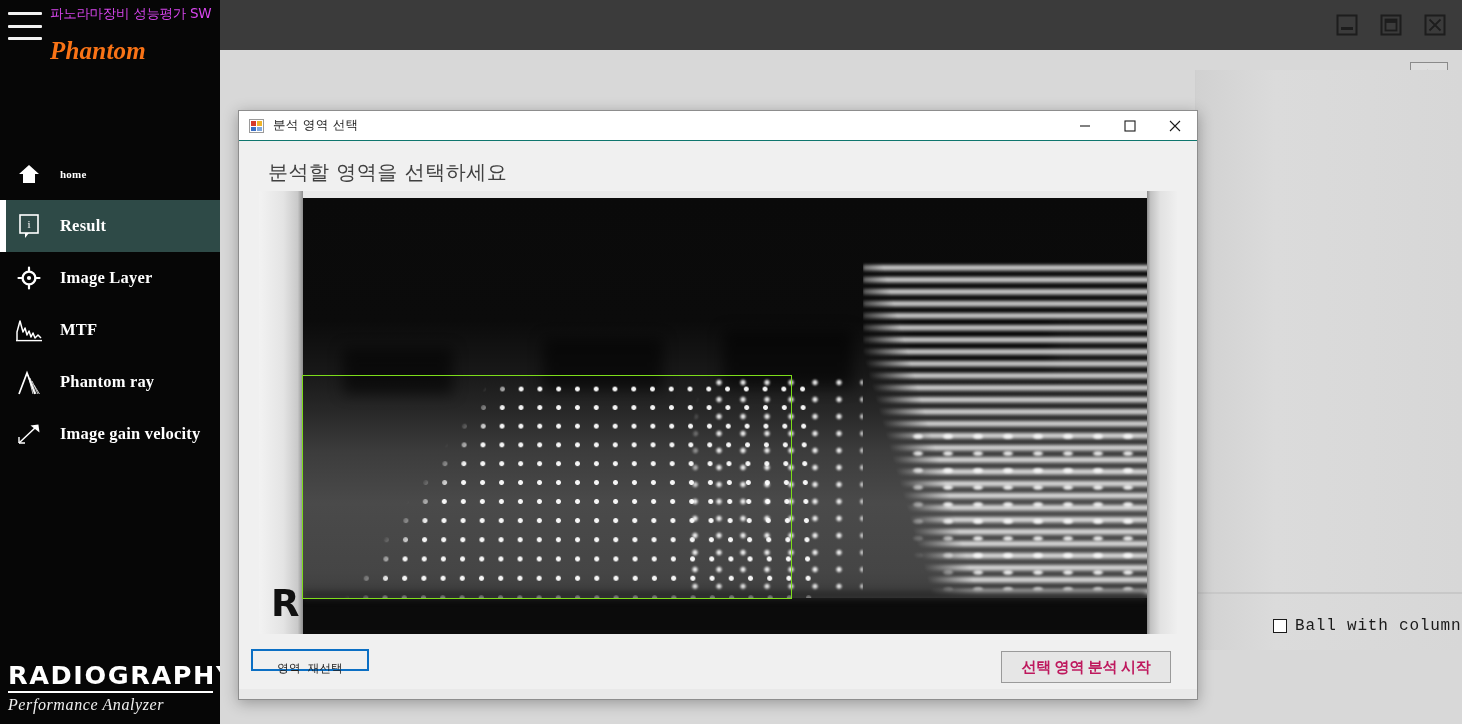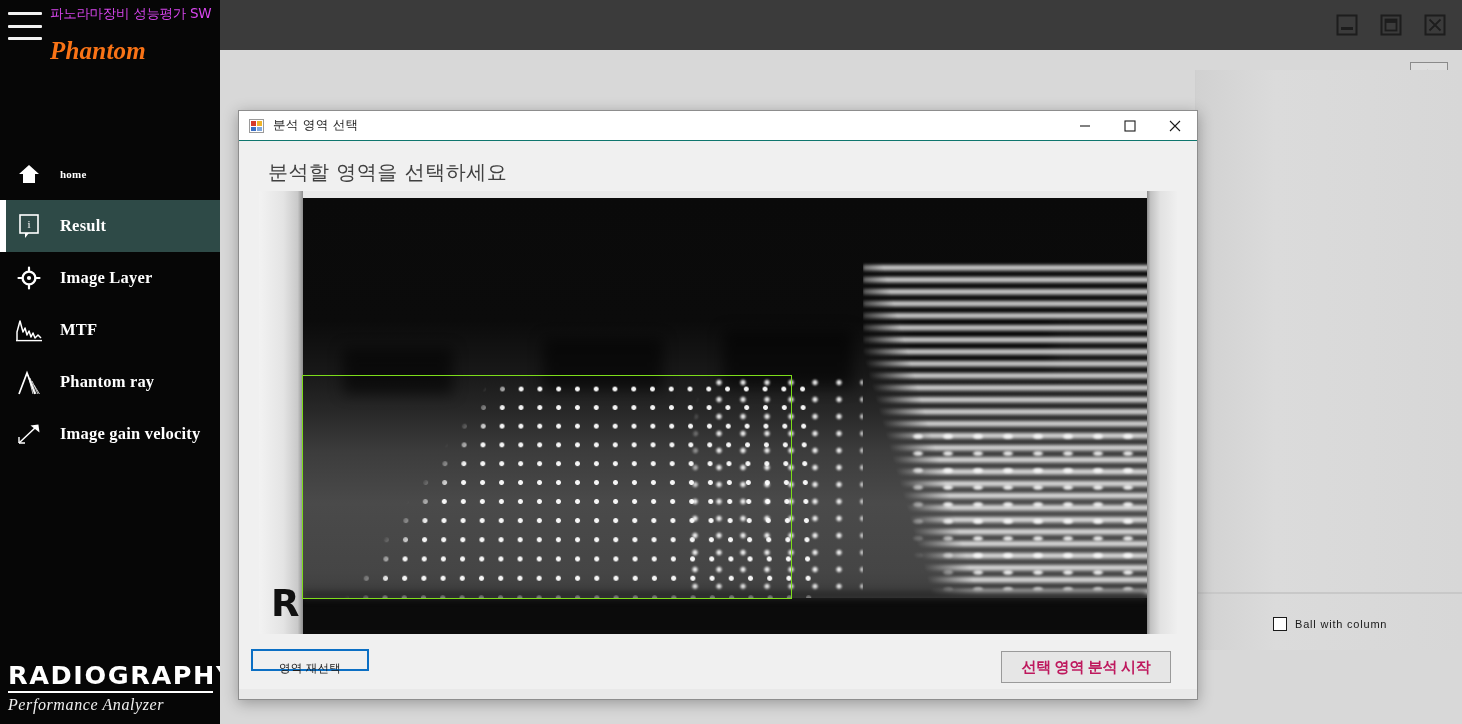--- a/index.html
+++ b/index.html
@@ -138,22 +138,22 @@
     position: absolute; left: 1053px; top: 617px;
     display: flex; align-items: center; gap: 8px;
     cursor: pointer;
   }
   .checkbox-box {
     width: 14px; height: 14px;
     border: 1px solid #1a1a1a; background: #ffffff;
     flex: none;
   }
   .checkbox-text {
-    font-family: Liberation Sans, sans-serif;
-    font-size: 11px; color: #1a1a1a;
+    font-family: Liberation Mono, monospace;
+    font-size: 16px; color: #1a1a1a;
     letter-spacing: 0.8px; white-space: nowrap;
   }
   .panel-strip {
     position: absolute; left: 975px; top: 592px;
     width: 267px; height: 2px; background: #c8c8c8;
   }
 
   
   .dialog {
     position: absolute; left: 238px; top: 110px;
@@ -296,21 +296,21 @@
   
   .btn-reselect {
     position: absolute; left: 12px; bottom: 28px;
     width: 118px; height: 22px;
     background: #f0f0f0;
     border: 2px solid #0b6fc4;
     display: flex; align-items: center; justify-content: center;
     cursor: pointer;
   }
   .btn-reselect span {
-    font-family: Liberation Sans, sans-serif;
+    font-family: Liberation Mono, monospace;
     font-size: 11.5px; color: #1b1b1b; letter-spacing: 0.2px; margin-top: 16px;
   }
   .btn-start {
     position: absolute; right: 26px; bottom: 16px;
     width: 170px; height: 32px;
     background: #e6e6e6;
     border: 1px solid #9a9a9a;
     display: flex; align-items: center; justify-content: center;
     cursor: pointer;
   }

